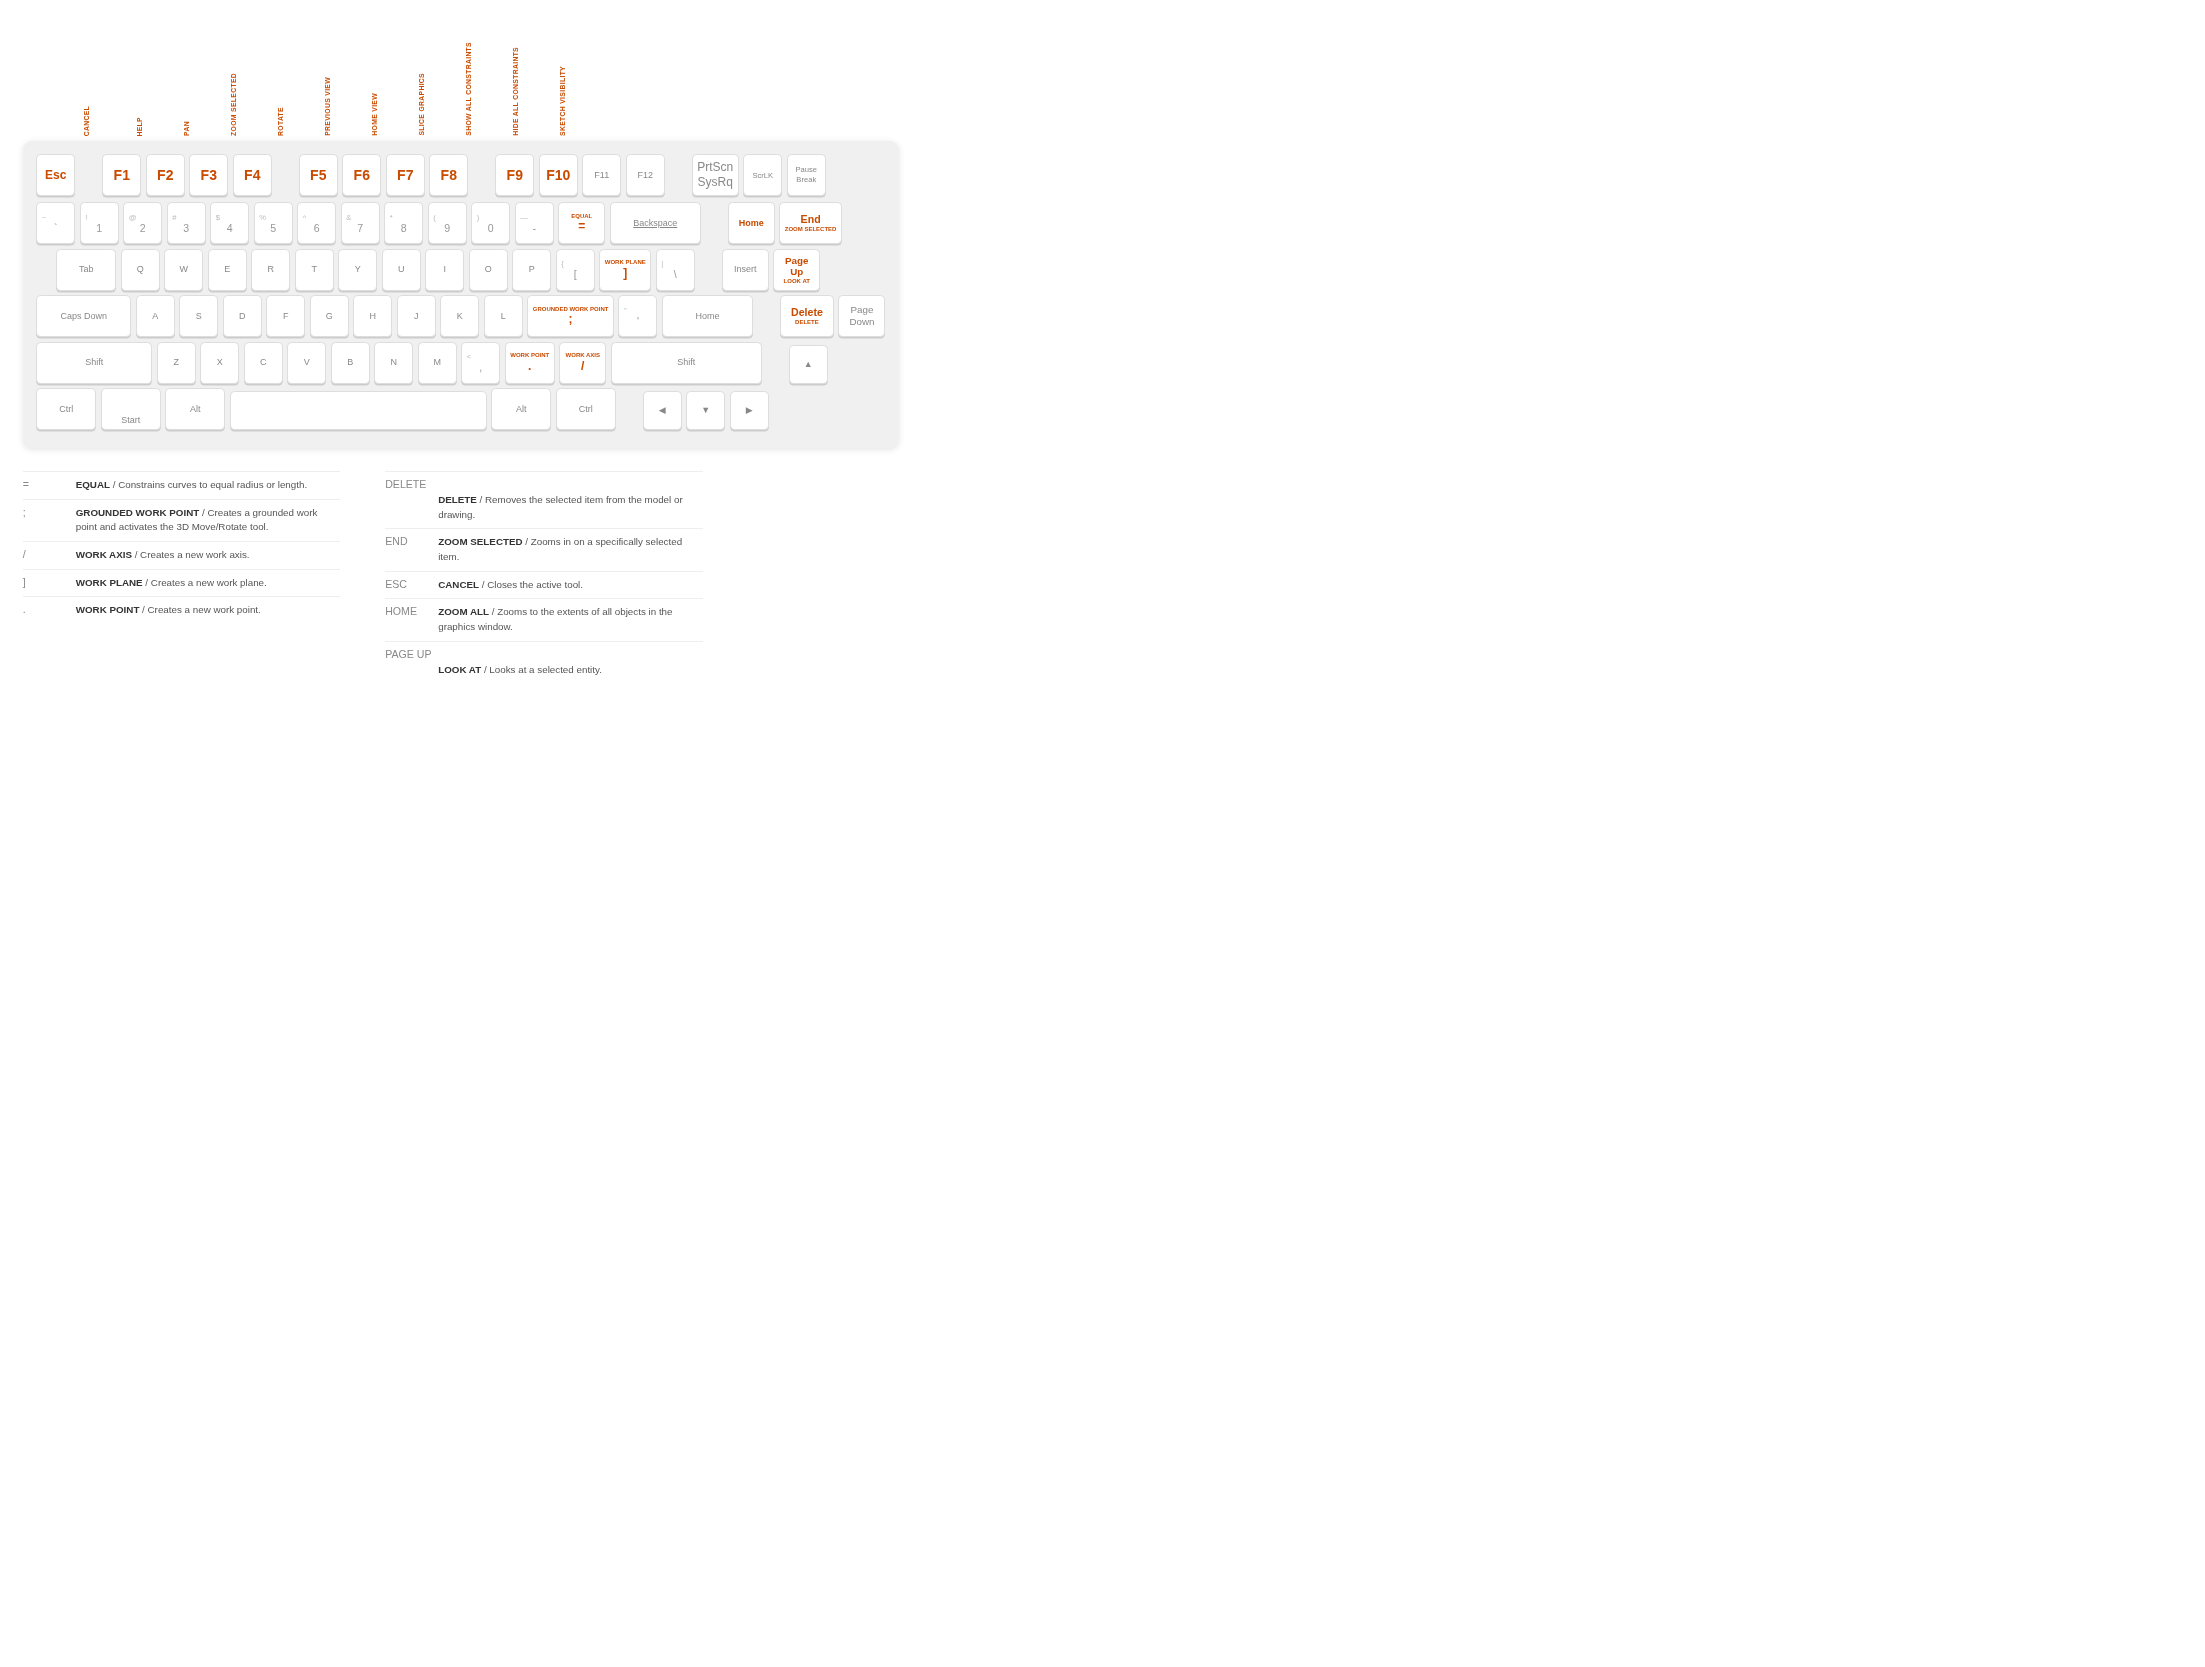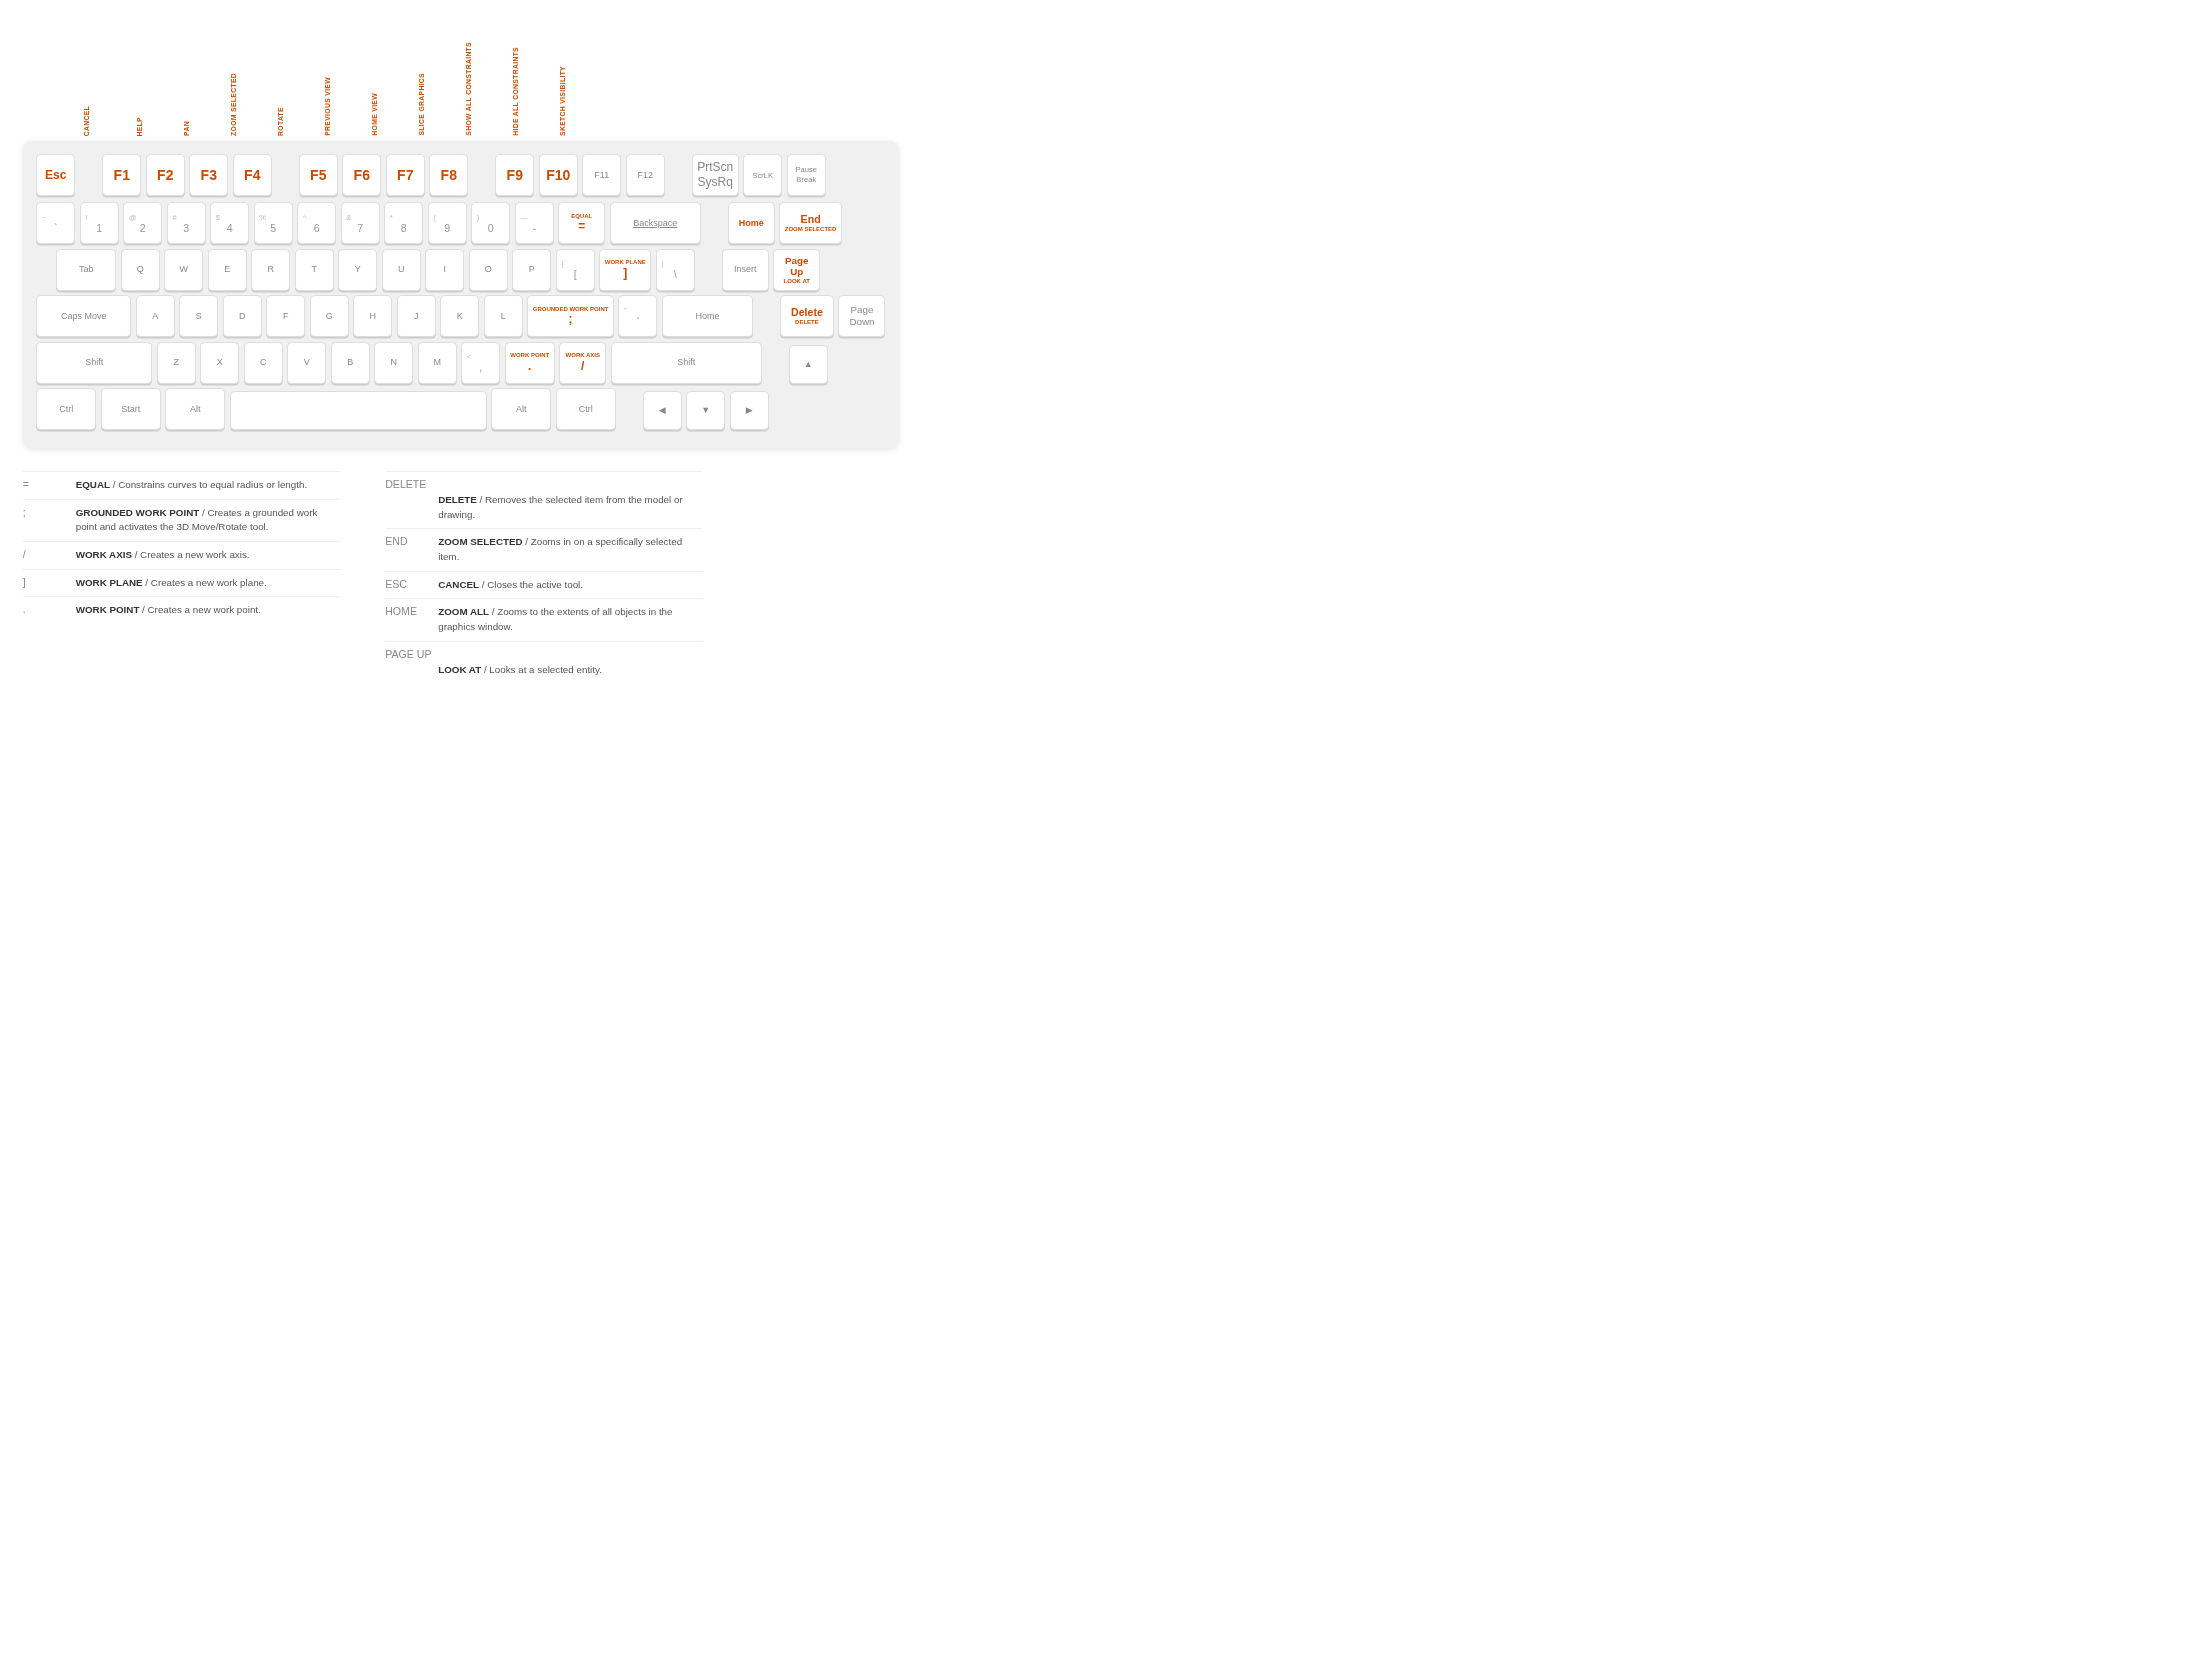--- a/index.html
+++ b/index.html
@@ -369,21 +369,21 @@
 
     <div class="key" style="min-width:47px;">
       <span class="key-label" style="color:#c84b00; font-weight:700; font-size:9.8px; line-height:1.2;">Page<br>Up</span>
       <span class="key-secondary">LOOK AT</span>
     </div>
   </div>
 
   
   <div class="keyboard-row">
     <div class="key wide-225">
-      <span class="key-label">Caps Move</span>
+      <span class="key-label">Caps Down</span>
     </div>
     <div class="key">
         <span class="key-label">A</span>
       </div>
     <div class="key">
         <span class="key-label">S</span>
       </div>
     <div class="key">
         <span class="key-label">D</span>
       </div>
@@ -481,21 +481,21 @@
     <div class="key arrow-key" style="min-width:39px; height:39px;">
       <span class="key-label">▲</span>
     </div>
   </div>
 
   
   <div class="keyboard-row">
     <div class="key" style="min-width:60px;">
       <span class="key-label">Ctrl</span>
     </div>
-    <div class="key" style="min-width:60px;">
+    <div class="key" style="min-width:60px;justify-content:flex-end;">
       <span class="key-label">Start</span>
     </div>
     <div class="key" style="min-width:60px;">
       <span class="key-label">Alt</span>
     </div>
 
     <div class="key wide-space" style="min-width:257px; height:39px;">
       <span class="key-label"></span>
     </div>
     <div class="key" style="min-width:60px;">

